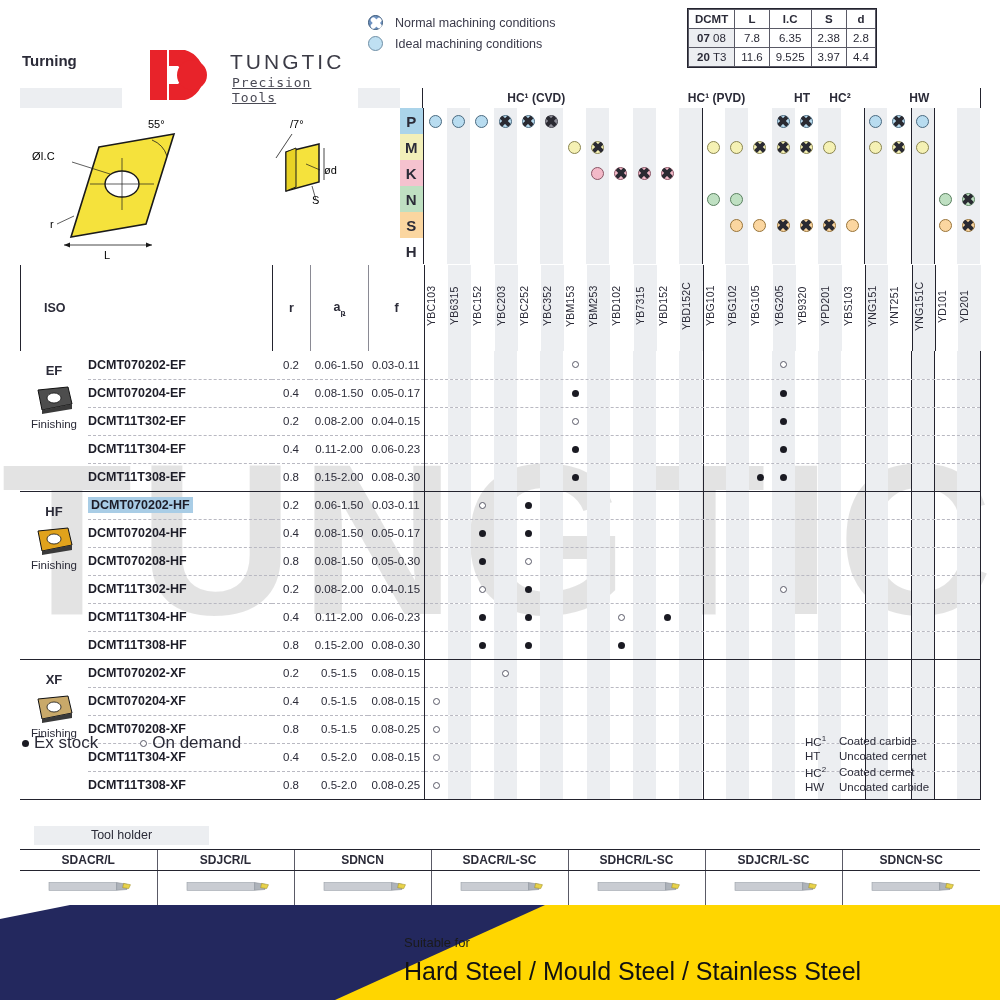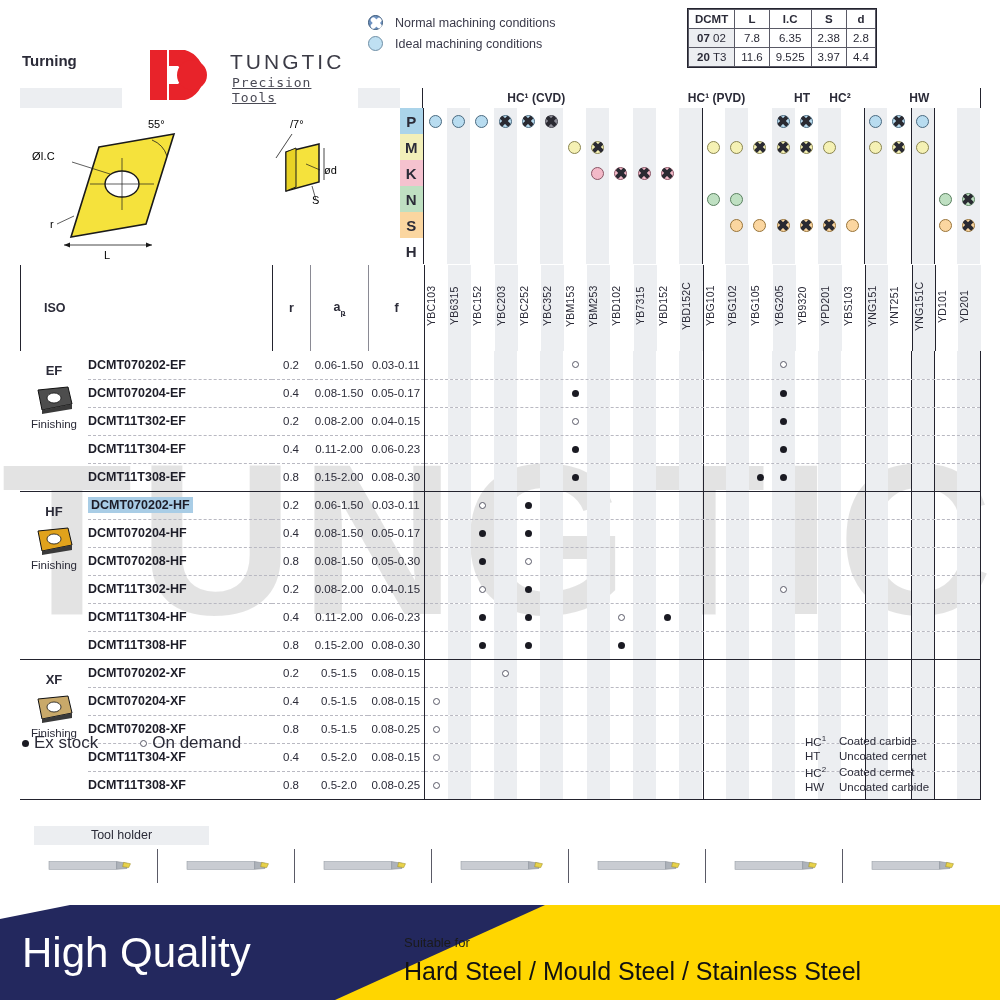--- a/index.html
+++ b/index.html
@@ -184,21 +184,21 @@
   <table>
     <tbody>
         <tr>
       <th>DCMT</th>
       <th>L</th>
       <th>I.C</th>
       <th>S</th>
       <th>d</th>
     </tr>
     <tr>
-      <td class="k"><span>07</span> <span class="sfx">02</span></td>
+      <td class="k"><span>07</span> <span class="sfx">08</span></td>
       <td>7.8</td>
       <td>6.35</td>
       <td>2.38</td>
       <td>2.8</td>
     </tr>
     <tr>
       <td class="k"><span>20</span> <span class="sfx">T3</span></td>
       <td>11.6</td>
       <td>9.525</td>
       <td>3.97</td>
@@ -1245,20 +1245,29 @@
     <colgroup>
       <col style="width:137px">
         <col style="width:137px">
         <col style="width:137px">
       <col style="width:137px">
         <col style="width:137px">
         <col style="width:137px">
         <col style="width:138px">
     </colgroup>
     <tbody id="throws">
+        <tr class="h">
+          <td>SDACR/L</td>
+          <td>SDJCR/L</td>
+          <td>SDNCN</td>
+          <td>SDACR/L-SC</td>
+          <td>SDHCR/L-SC</td>
+          <td>SDJCR/L-SC</td>
+          <td>SDNCN-SC</td>
+        </tr>
         <tr class="img">
           <td><svg viewBox="0 0 110 30" width="96" height="26">
               <rect x="10" y="11" width="78" height="9" fill="#c9ccd2" stroke="#9aa0a8" stroke-width="0.7"></rect>
               <polygon points="88,11 100,13 100,19 88,20" fill="#aeb3ba" stroke="#8f949c" stroke-width="0.7"></polygon>
               <polygon points="96,12 104,13.5 102,18 95,17" fill="#e8d24a" stroke="#9a8c20" stroke-width="0.6"></polygon>
             </svg></td>
           <td><svg viewBox="0 0 110 30" width="96" height="26">
               <rect x="10" y="11" width="78" height="9" fill="#c9ccd2" stroke="#9aa0a8" stroke-width="0.7"></rect>
               <polygon points="88,11 100,13 100,19 88,20" fill="#aeb3ba" stroke="#8f949c" stroke-width="0.7"></polygon>
               <polygon points="96,12 104,13.5 102,18 95,17" fill="#e8d24a" stroke="#9a8c20" stroke-width="0.6"></polygon>
@@ -1290,16 +1299,15 @@
             </svg></td>
         </tr>
       </tbody>
   </table>
 </div>
 
 <div id="banner">
   <div class="yellow"></div>
   <div class="navy"></div>
   <div class="wedge"></div>
-  <div class="hq">High Quality</div>
   <div class="sf">Suitable for</div>
   <div class="ms">Hard Steel / Mould Steel / Stainless Steel</div>
 </div>
 
 </body></html>

